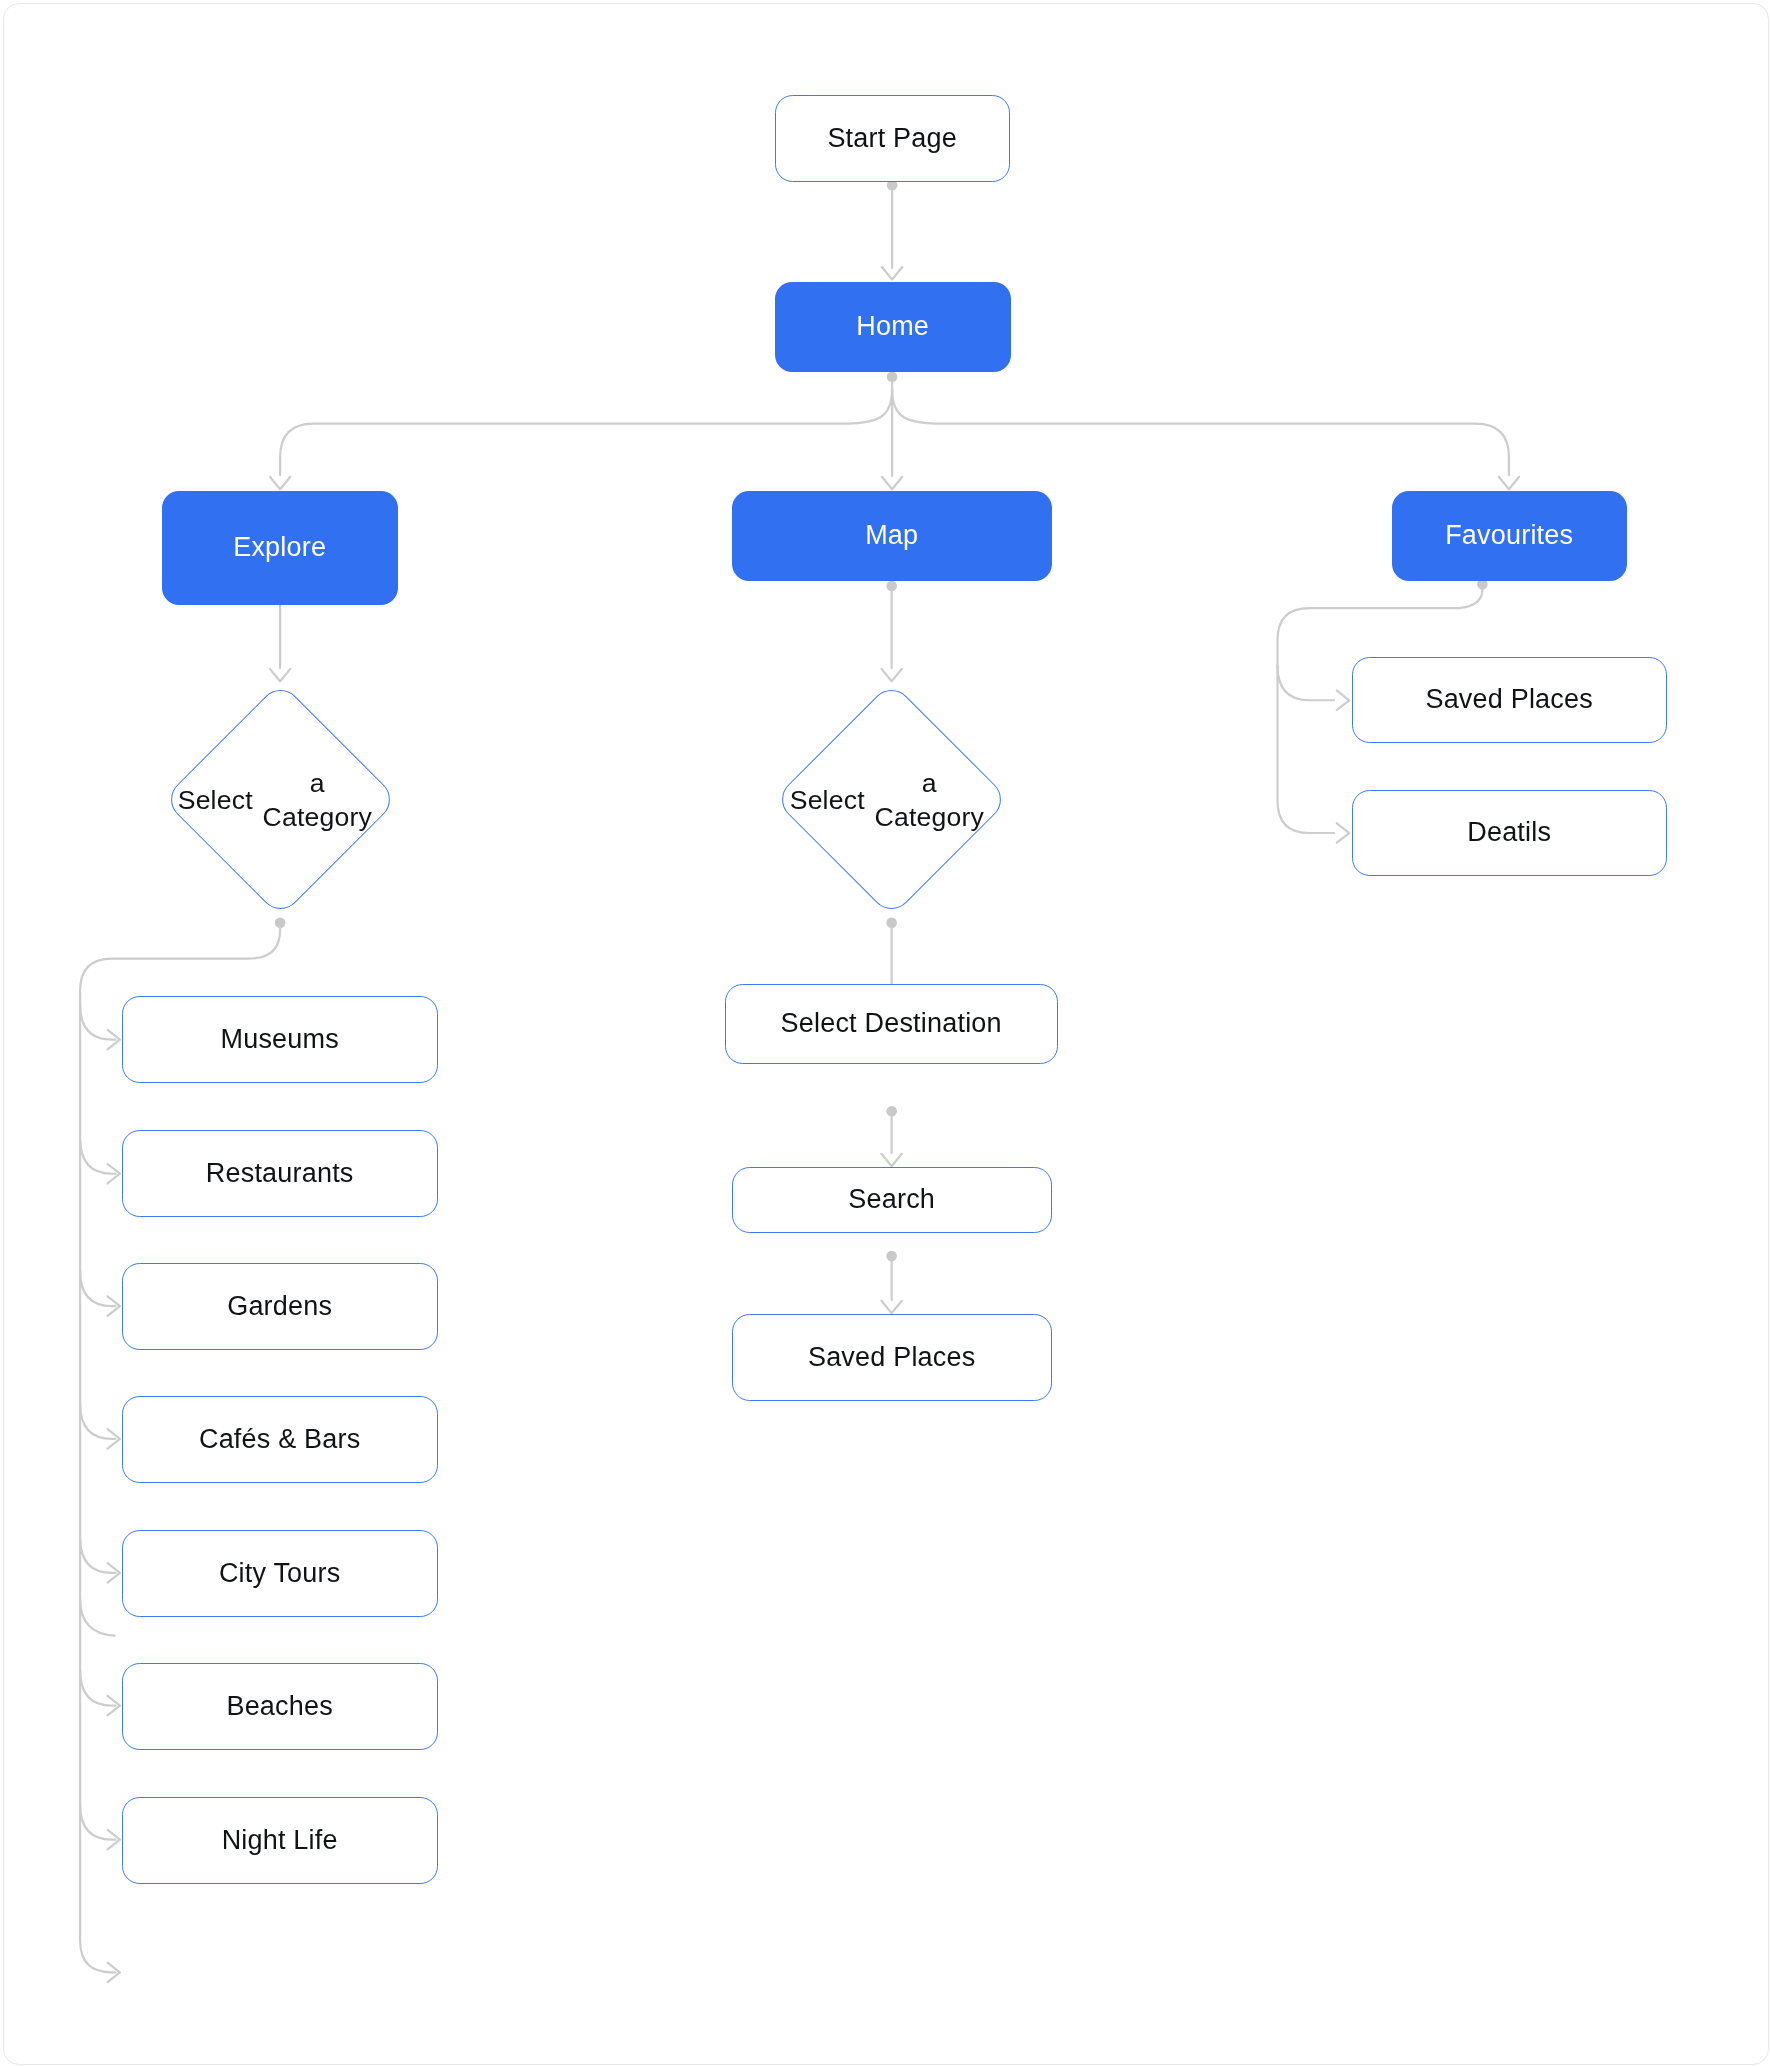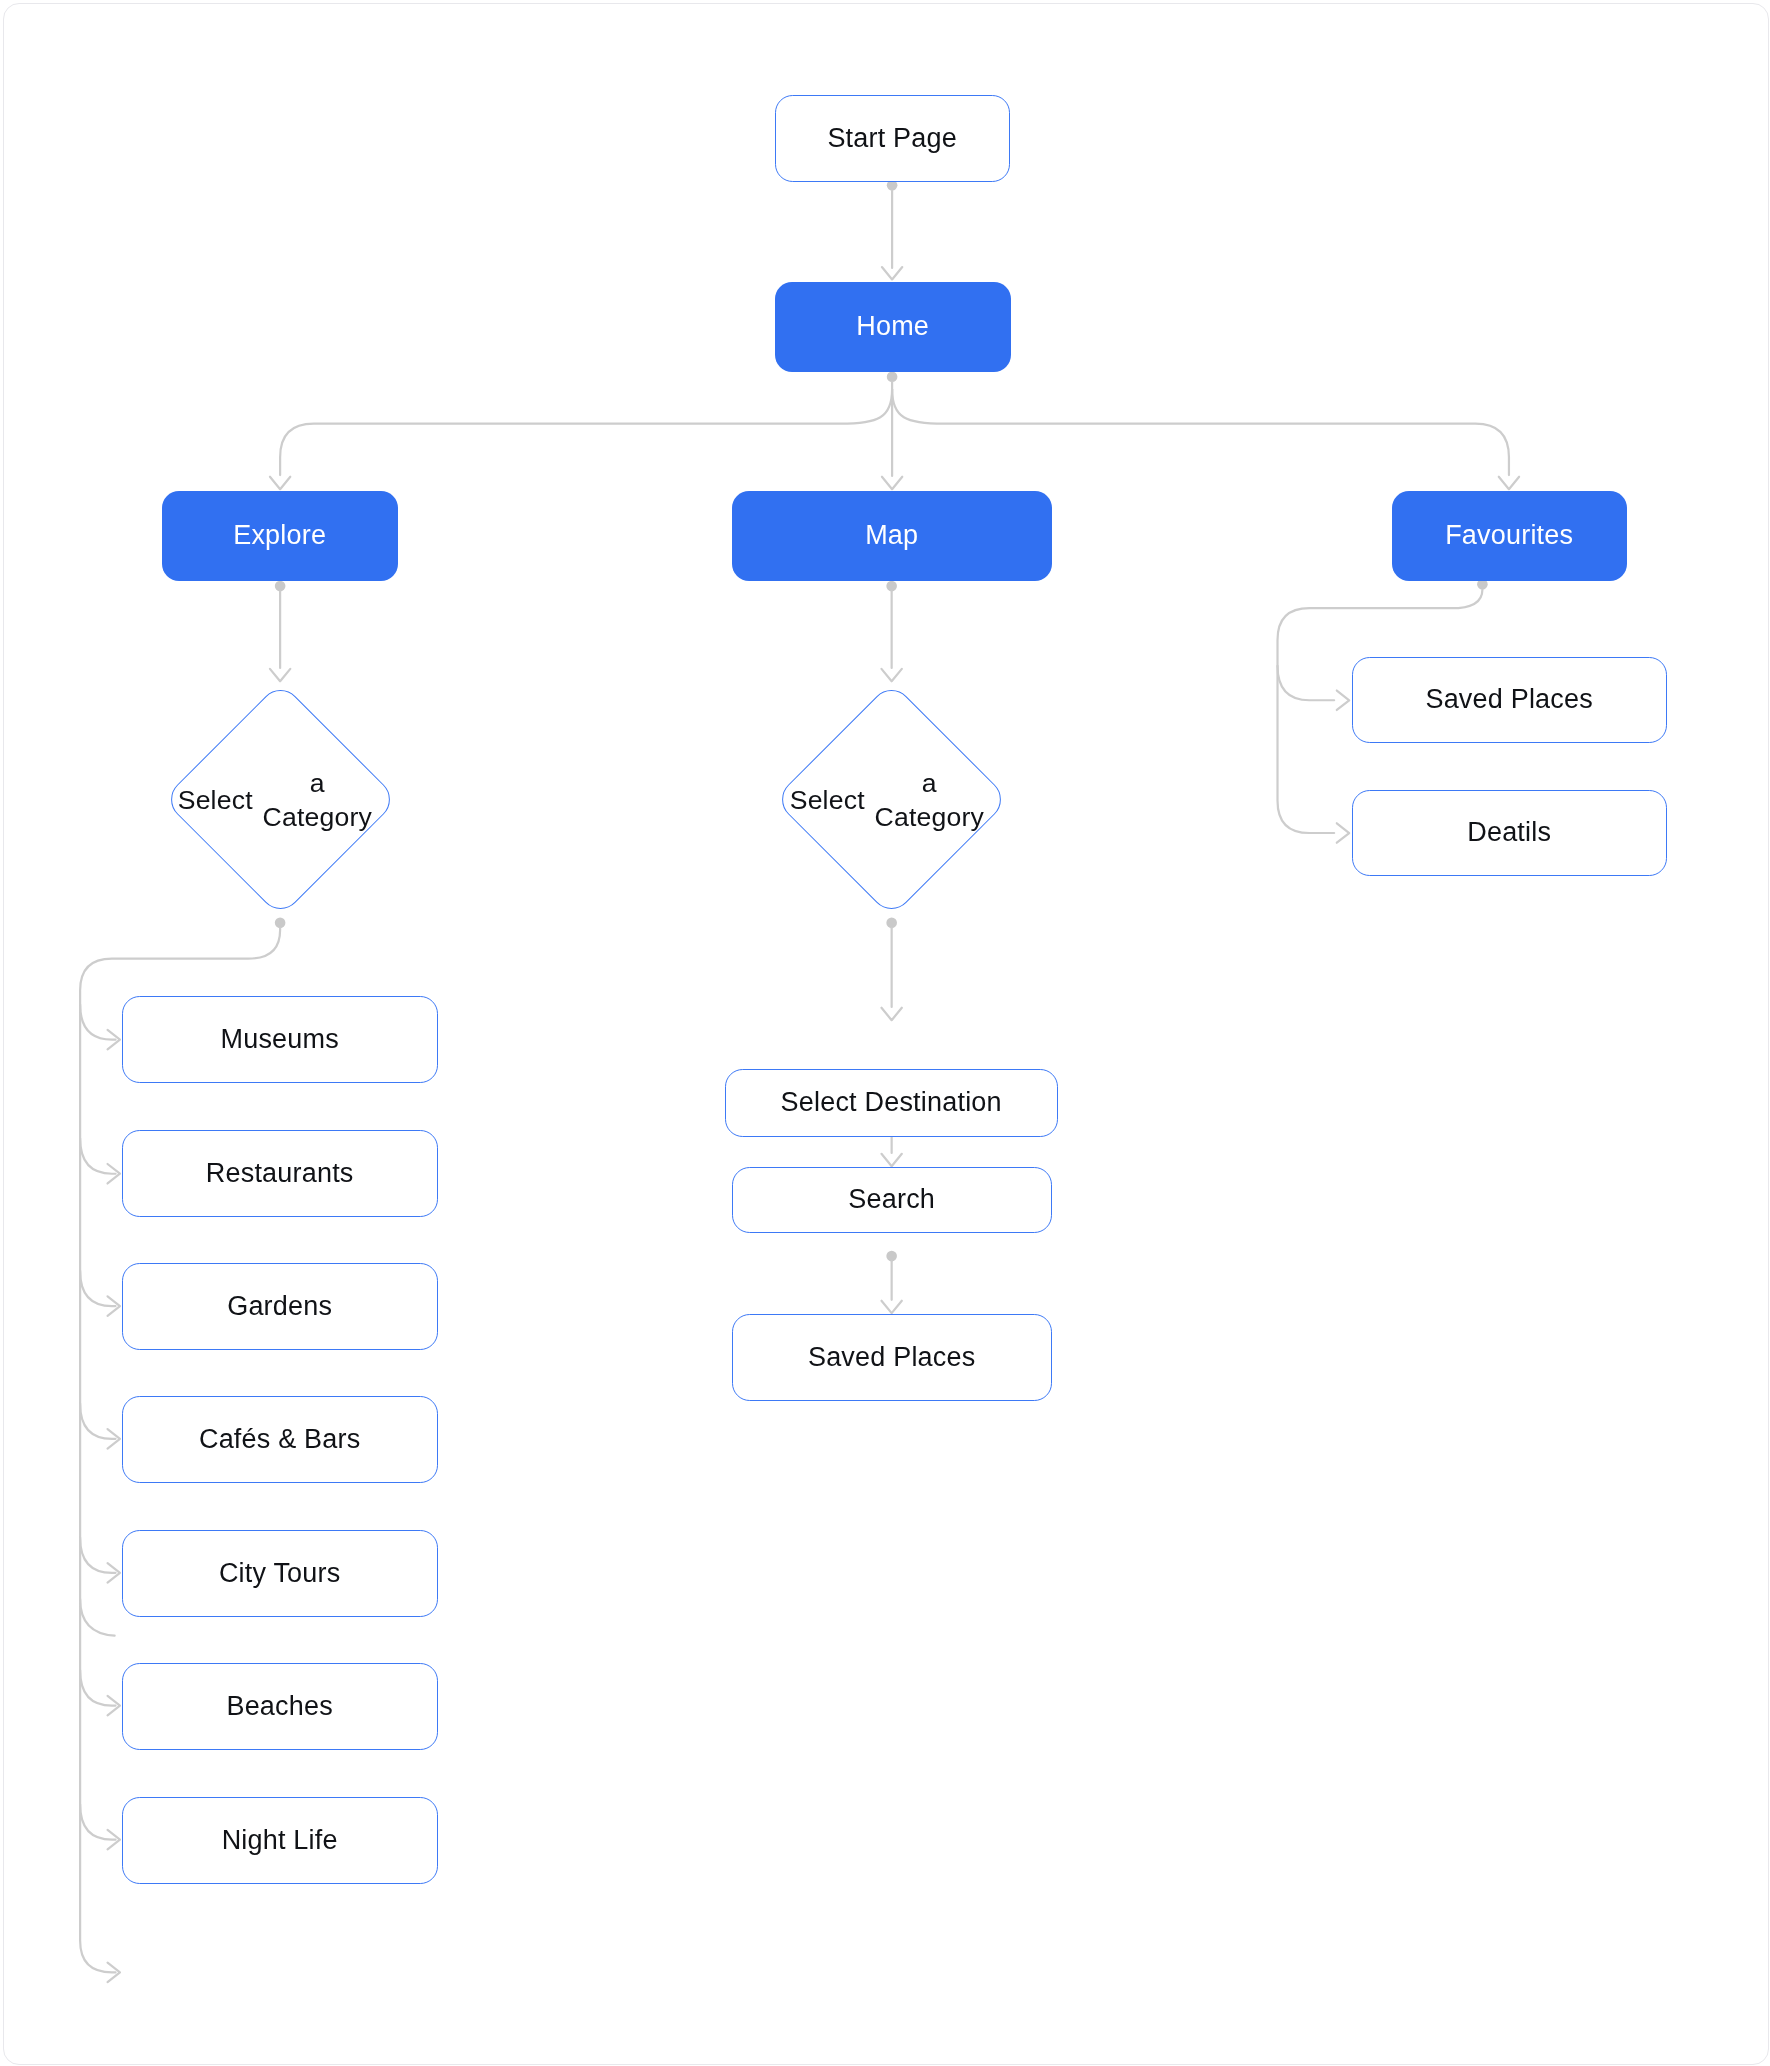--- a/index.html
+++ b/index.html
@@ -51,30 +51,30 @@
     transform:rotate(45deg);
   }
   .decision-label{
     position:absolute;width:204px;height:89px;
     display:flex;flex-direction:row;align-items:center;justify-content:center;
     font-size:26.6px;line-height:34px;text-align:center;letter-spacing:0.2px;
   }
   
   #n-start      {left:771px;top:91px; width:235px;height:87px;}
   #n-home       {left:771px;top:278px; width:236px;height:90px;}
-  #n-explore    {left:158px; top:487px;width:236px;height:90px;}
+  #n-explore    {left:158px; top:487px;width:236px;height:114px;}
   #n-map        {left:728px;top:487px;width:320px;height:90px;}
   #n-favourites {left:1388px;top:487px;width:235px;height:90px;}
   #d1-shape     {left:193px; top:712px;}
   #d1-label     {left:174px; top:752px;}
   #d2-shape     {left:804px;top:712px;}
   #d2-label     {left:786px;top:752px;}
   #n-fav-saved  {left:1348px;top:653px;width:315px;height:86px;}
   #n-fav-details{left:1348px;top:786px;width:315px;height:86px;}
-  #n-seldest    {left:721px;top:1065px;width:333px;height:68px;}
+  #n-seldest    {left:721px;top:980px;width:333px;height:80px;}
   #n-search     {left:728px;top:1163px;width:320px;height:66px;}
   #n-map-saved  {left:728px;top:1310px;width:320px;height:87px;}
   .cat{left:118px;width:316px;height:87px;}
   #n-cat-0{top:992px;} #n-cat-1{top:1126px;} #n-cat-2{top:1259px;} #n-cat-3{top:1392px;}
   #n-cat-4{top:1526px;} #n-cat-5{top:1659px;} #n-cat-6{top:1793px;} #n-cat-7{top:1926px;}
 </style>
 </head>
 <body>
 
 <div class="card">

